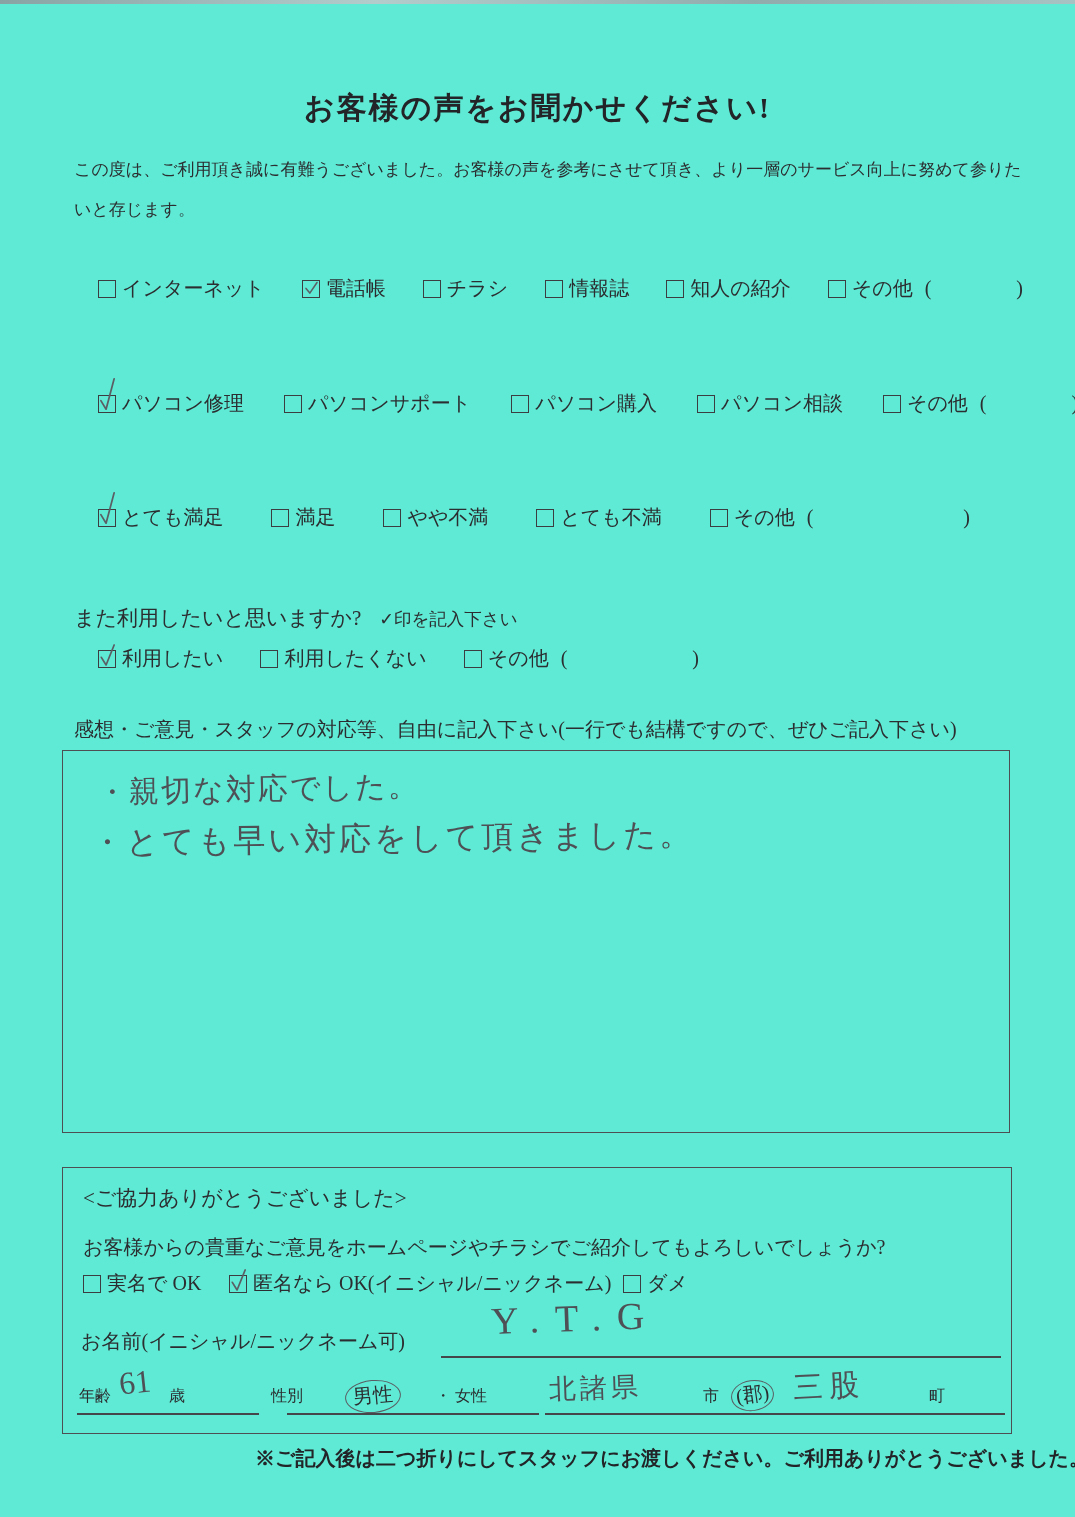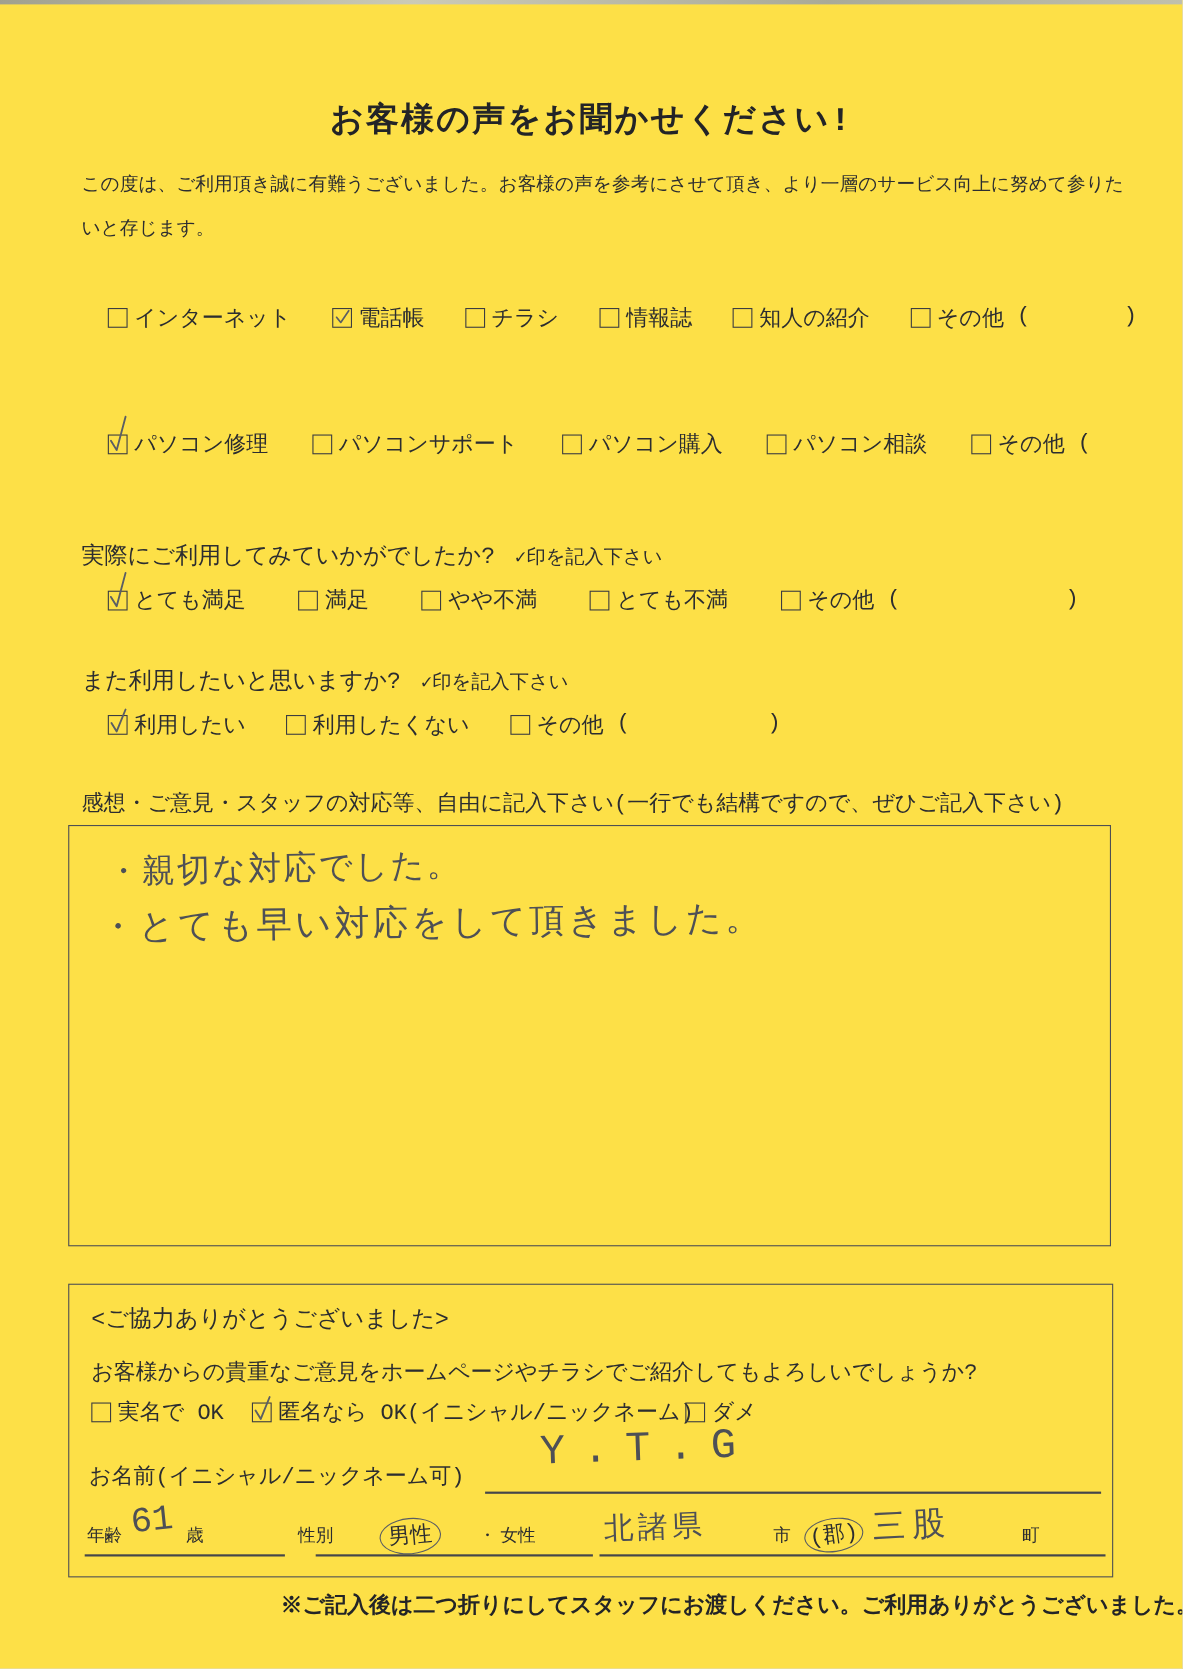--- a/index.html
+++ b/index.html
@@ -1,21 +1,21 @@
 <!DOCTYPE html>
 <html><head>
 <meta charset="utf-8">
 <style>
   html,body{margin:0;padding:0;background:#d8dadd;}
   .page{
     position:relative;
     width:1075px;height:1517px;
     margin:0 auto;
-    background:#fde047;
-    font-family:Liberation Mono, monospace;
+    background:#5eead4;
+    font-family:Liberation Serif, serif;
     color:#2c2d30;
     overflow:hidden;
   }
   .scan-edge{position:absolute;top:0;left:0;right:0;height:4px;
     background:linear-gradient(90deg,#90959b 0%,#c2c6ca 35%,#9aa0a6 70%,#b5babf 100%);opacity:.85;}
   .title{position:absolute;top:88px;left:0;width:100%;text-align:center;
     font-size:30px;font-weight:700;letter-spacing:2px;margin:0;color:#232427;}
   .intro{position:absolute;top:150px;left:74px;width:950px;margin:0;
     font-size:17px;line-height:2.35;color:#2c2d30;}
 
@@ -156,23 +156,20 @@
         <span class="cb"></span>
         <span class="opt-label">その他</span>
         <span class="paren">(</span>
         <span class="paren-gap" style="width:85px"></span>
         <span class="paren close">)</span>
       </span>
     </div>
   </div>
 
   <div class="question q3">
-    <div class="q-label">
-      <span>実際にご利用してみていかがでしたか?</span><span class="hint">✓印を記入下さい</span>
-    </div>
     <div class="options">
       <span class="opt">
         <span class="cb">
             <span class="check tall">
               <svg viewBox="0 0 22 40">
                 <path d="M4 27 L9.5 36 L18 4"></path>
               </svg>
             </span>
           </span>
         <span class="opt-label">とても満足</span>

